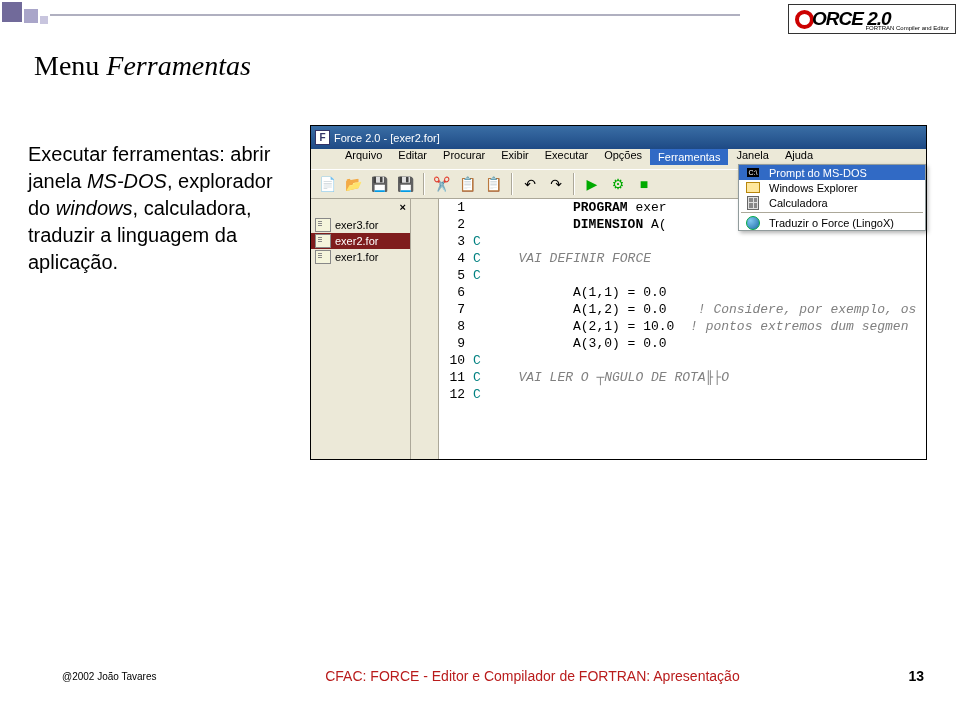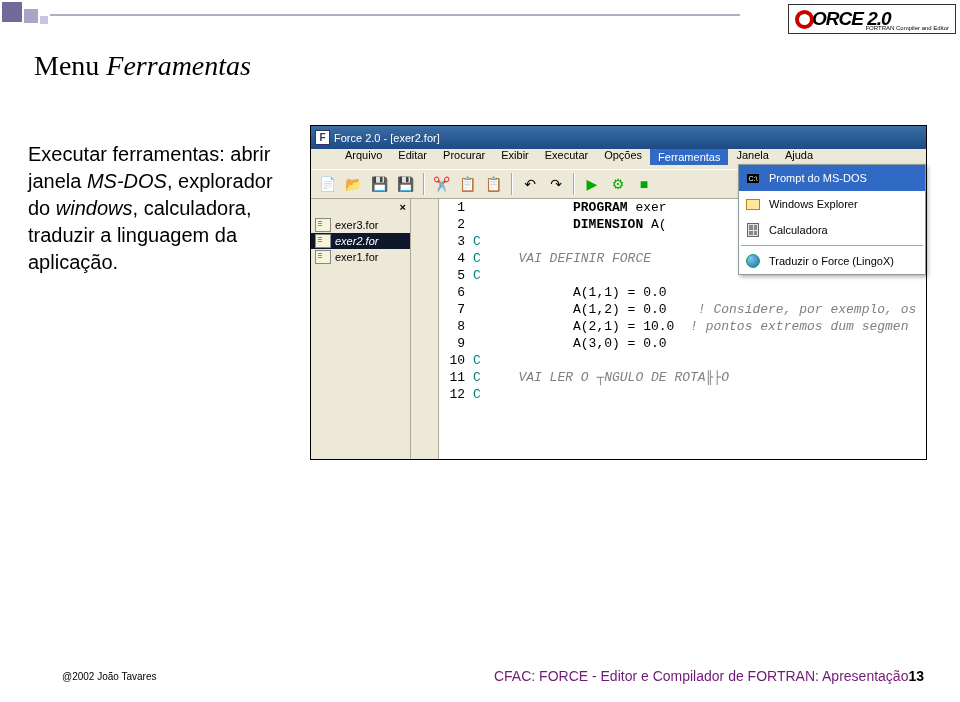--- a/index.html
+++ b/index.html
@@ -118,21 +118,21 @@
     background: #ece9d8;
     border-right: 1px solid #aca899;
     position: relative;
   }
   .side-close {
     position: absolute; top: 2px; right: 4px;
     font-weight: bold; font-family: Arial; font-size: 11px;
   }
   .side-list { padding-top: 18px; }
   .side-item { display: flex; align-items: center; gap: 4px; padding: 1px 4px; }
-  .side-item.sel { background: #0f172a; color: #fff; font-style: italic; }
+  .side-item.sel { background: #7f1d1d; color: #fff; }
   .fico {
     width: 16px; height: 14px;
     background: #f5f5dc; border: 1px solid #888;
     position: relative;
   }
   .fico::after { content: ''; position: absolute; top: 2px; left: 2px; width: 4px; height: 1px; background: #888; box-shadow: 0 2px 0 #888, 0 4px 0 #888; }
 
   .gutter-line {
     width: 28px;
     background: #ece9d8;
@@ -158,40 +158,40 @@
     top: 38px; right: 0px;
     width: 188px;
     background: #fff;
     border: 1px solid #919b9c;
     box-shadow: 2px 2px 4px rgba(0,0,0,0.3);
     font-size: 11px;
     z-index: 10;
   }
   .dd-item {
     display: flex; align-items: center;
-    height: 26px;
+    height: 15px;
     padding-left: 4px;
   }
   .dd-item.sel { background: #316ac5; color: #fff; }
   .dd-ico {
     width: 20px; height: 16px;
     margin-right: 6px;
     display: flex; align-items: center; justify-content: center;
   }
   .dd-sep { height: 1px; background: #aca899; margin: 2px 2px; }
 
   .footer {
     position: absolute;
     bottom: 18px; left: 36px; right: 36px;
     display: flex;
     align-items: center;
     font-family: Arial, sans-serif;
   }
   .footer-left { font-size: 10px; color: #000; margin-left: 26px; }
-  .footer-center { flex: 1; text-align: right; font-size: 14px; color: #701a75; }
+  .footer-center { flex: 1; text-align: center; font-size: 14px; color: #b91c1c; }
   .footer-right { font-size: 14px; color: #000; font-weight: bold; }
 </style>
 </head>
 <body>
 
 <div class="top-deco">
   <div class="deco-sq" style="top:2px;left:2px;width:20px;height:20px;background:#716a9a"></div>
   <div class="deco-sq" style="top:9px;left:24px;width:14px;height:14px"></div>
   <div class="deco-sq" style="top:16px;left:40px;width:8px;height:8px;background:#c8c5de"></div>
   <div class="deco-line" style="top:14px;left:50px;width:690px"></div>

